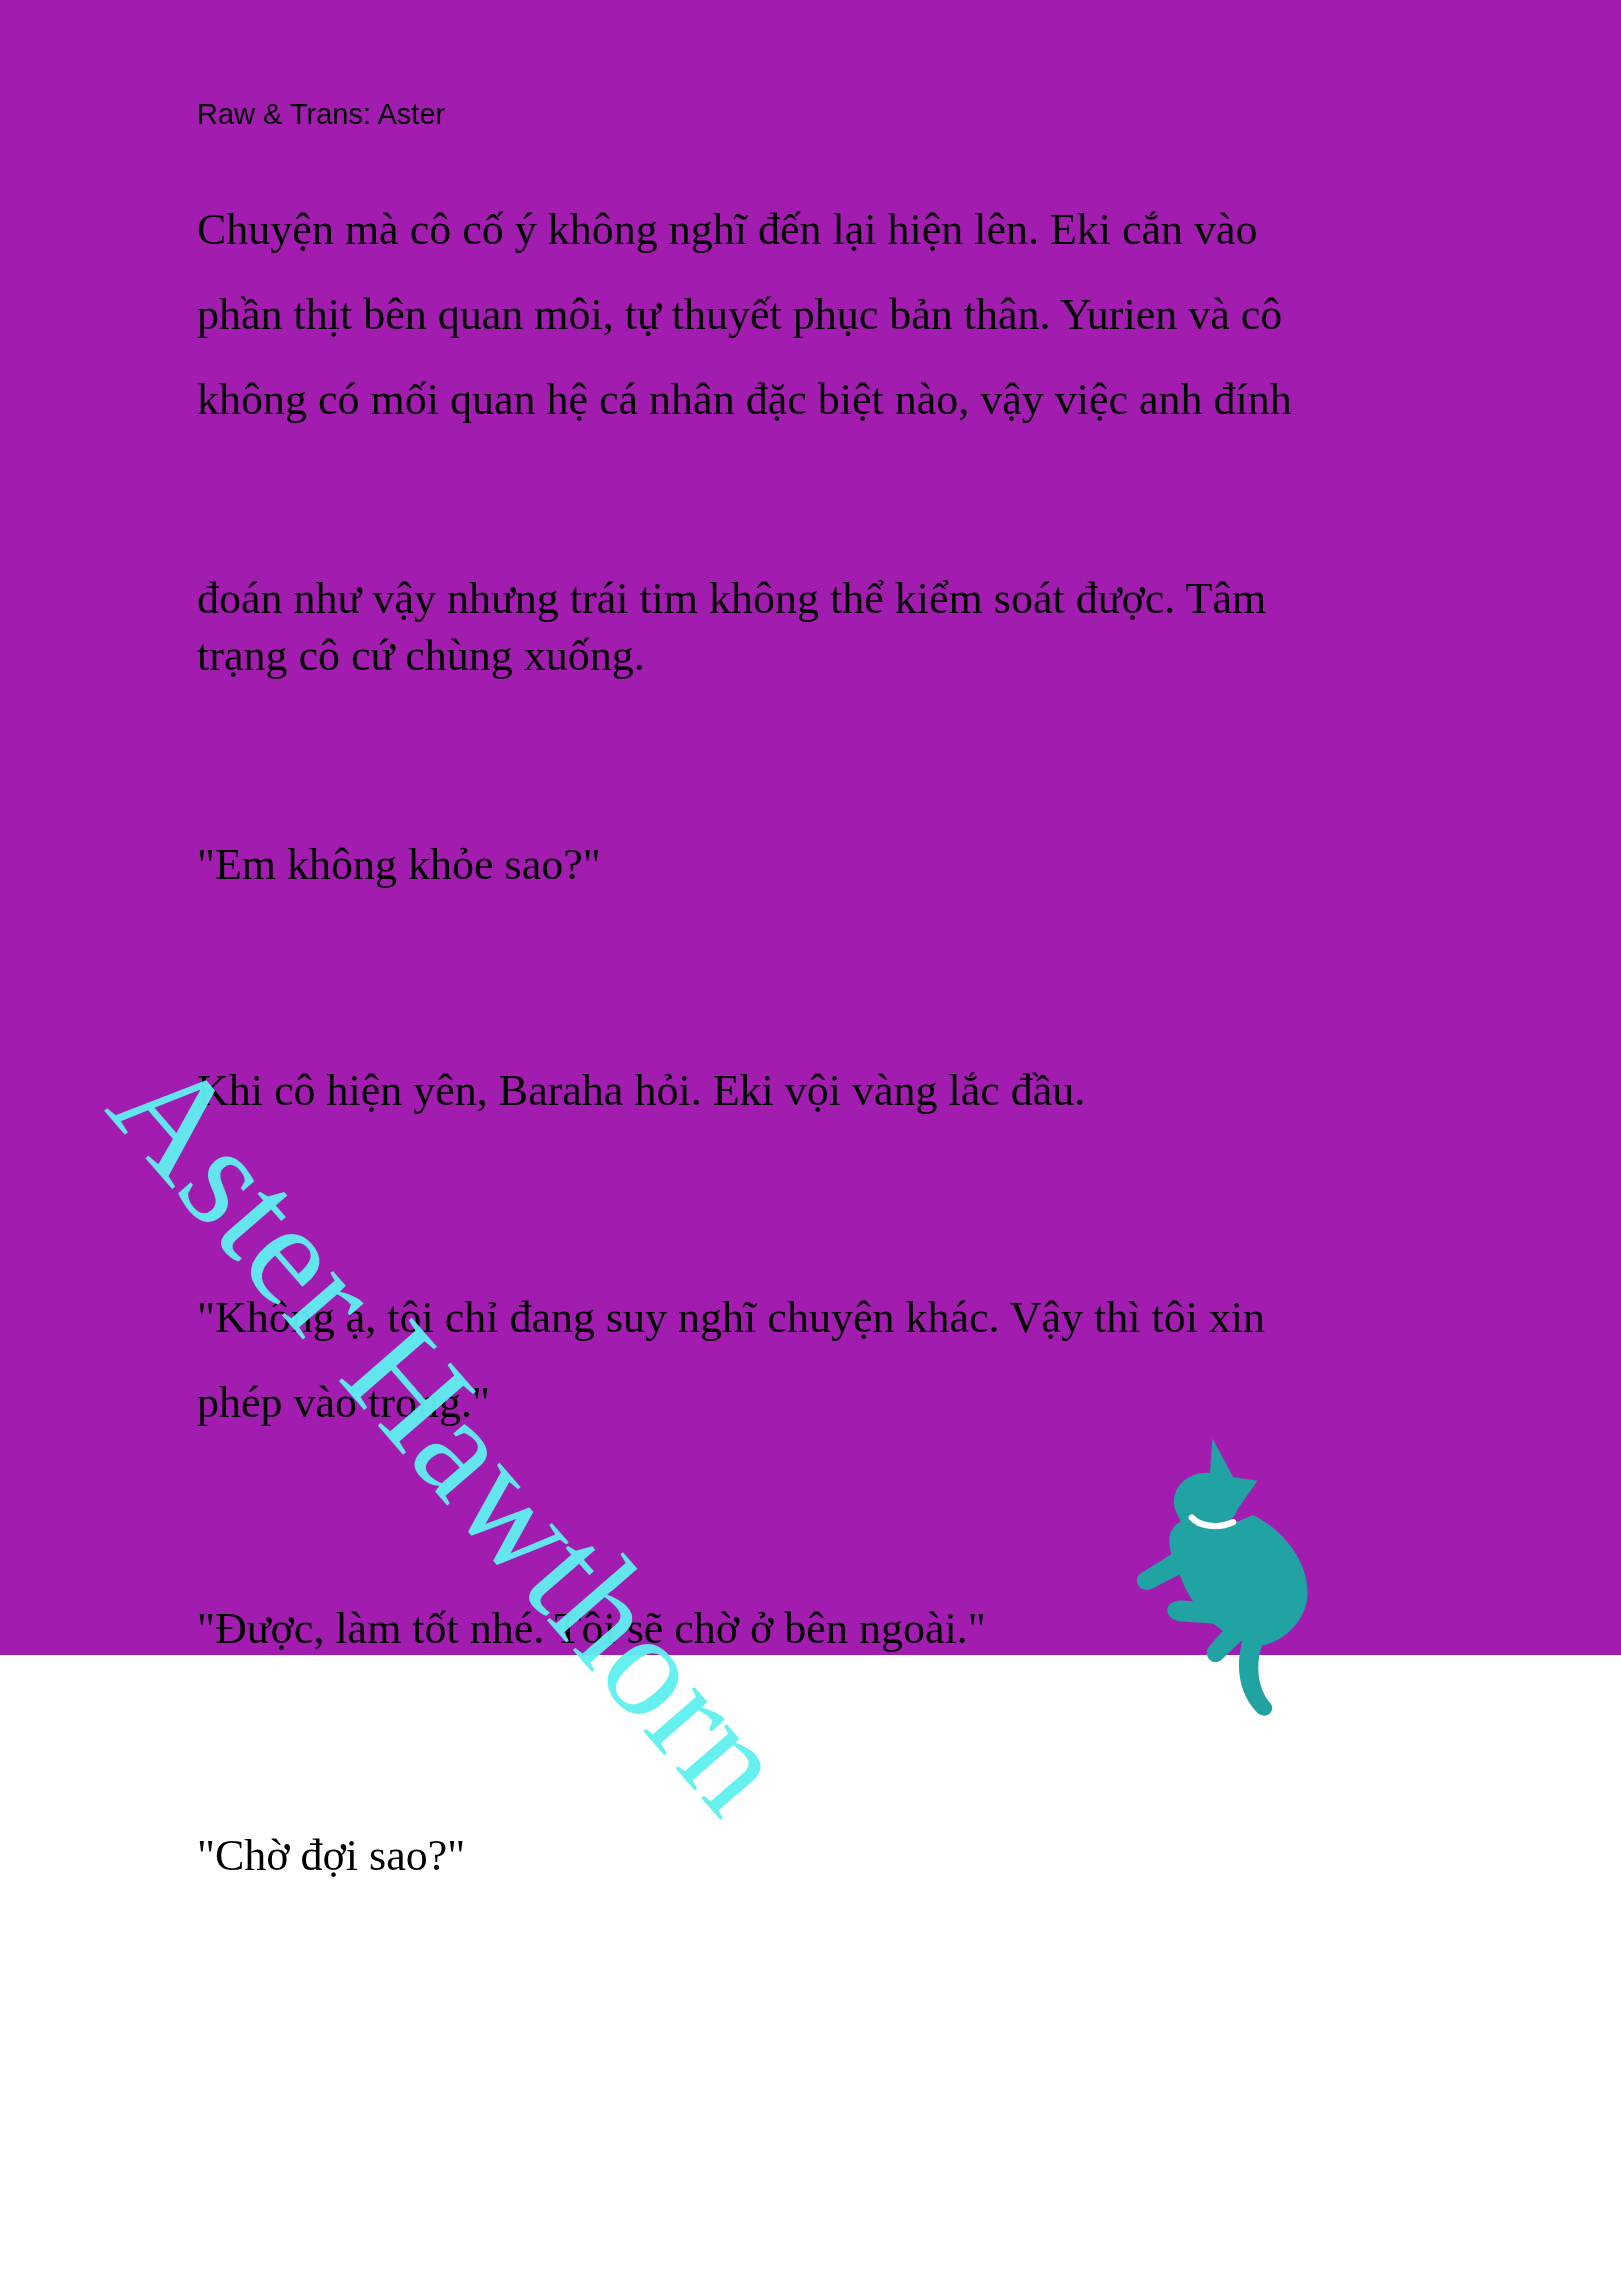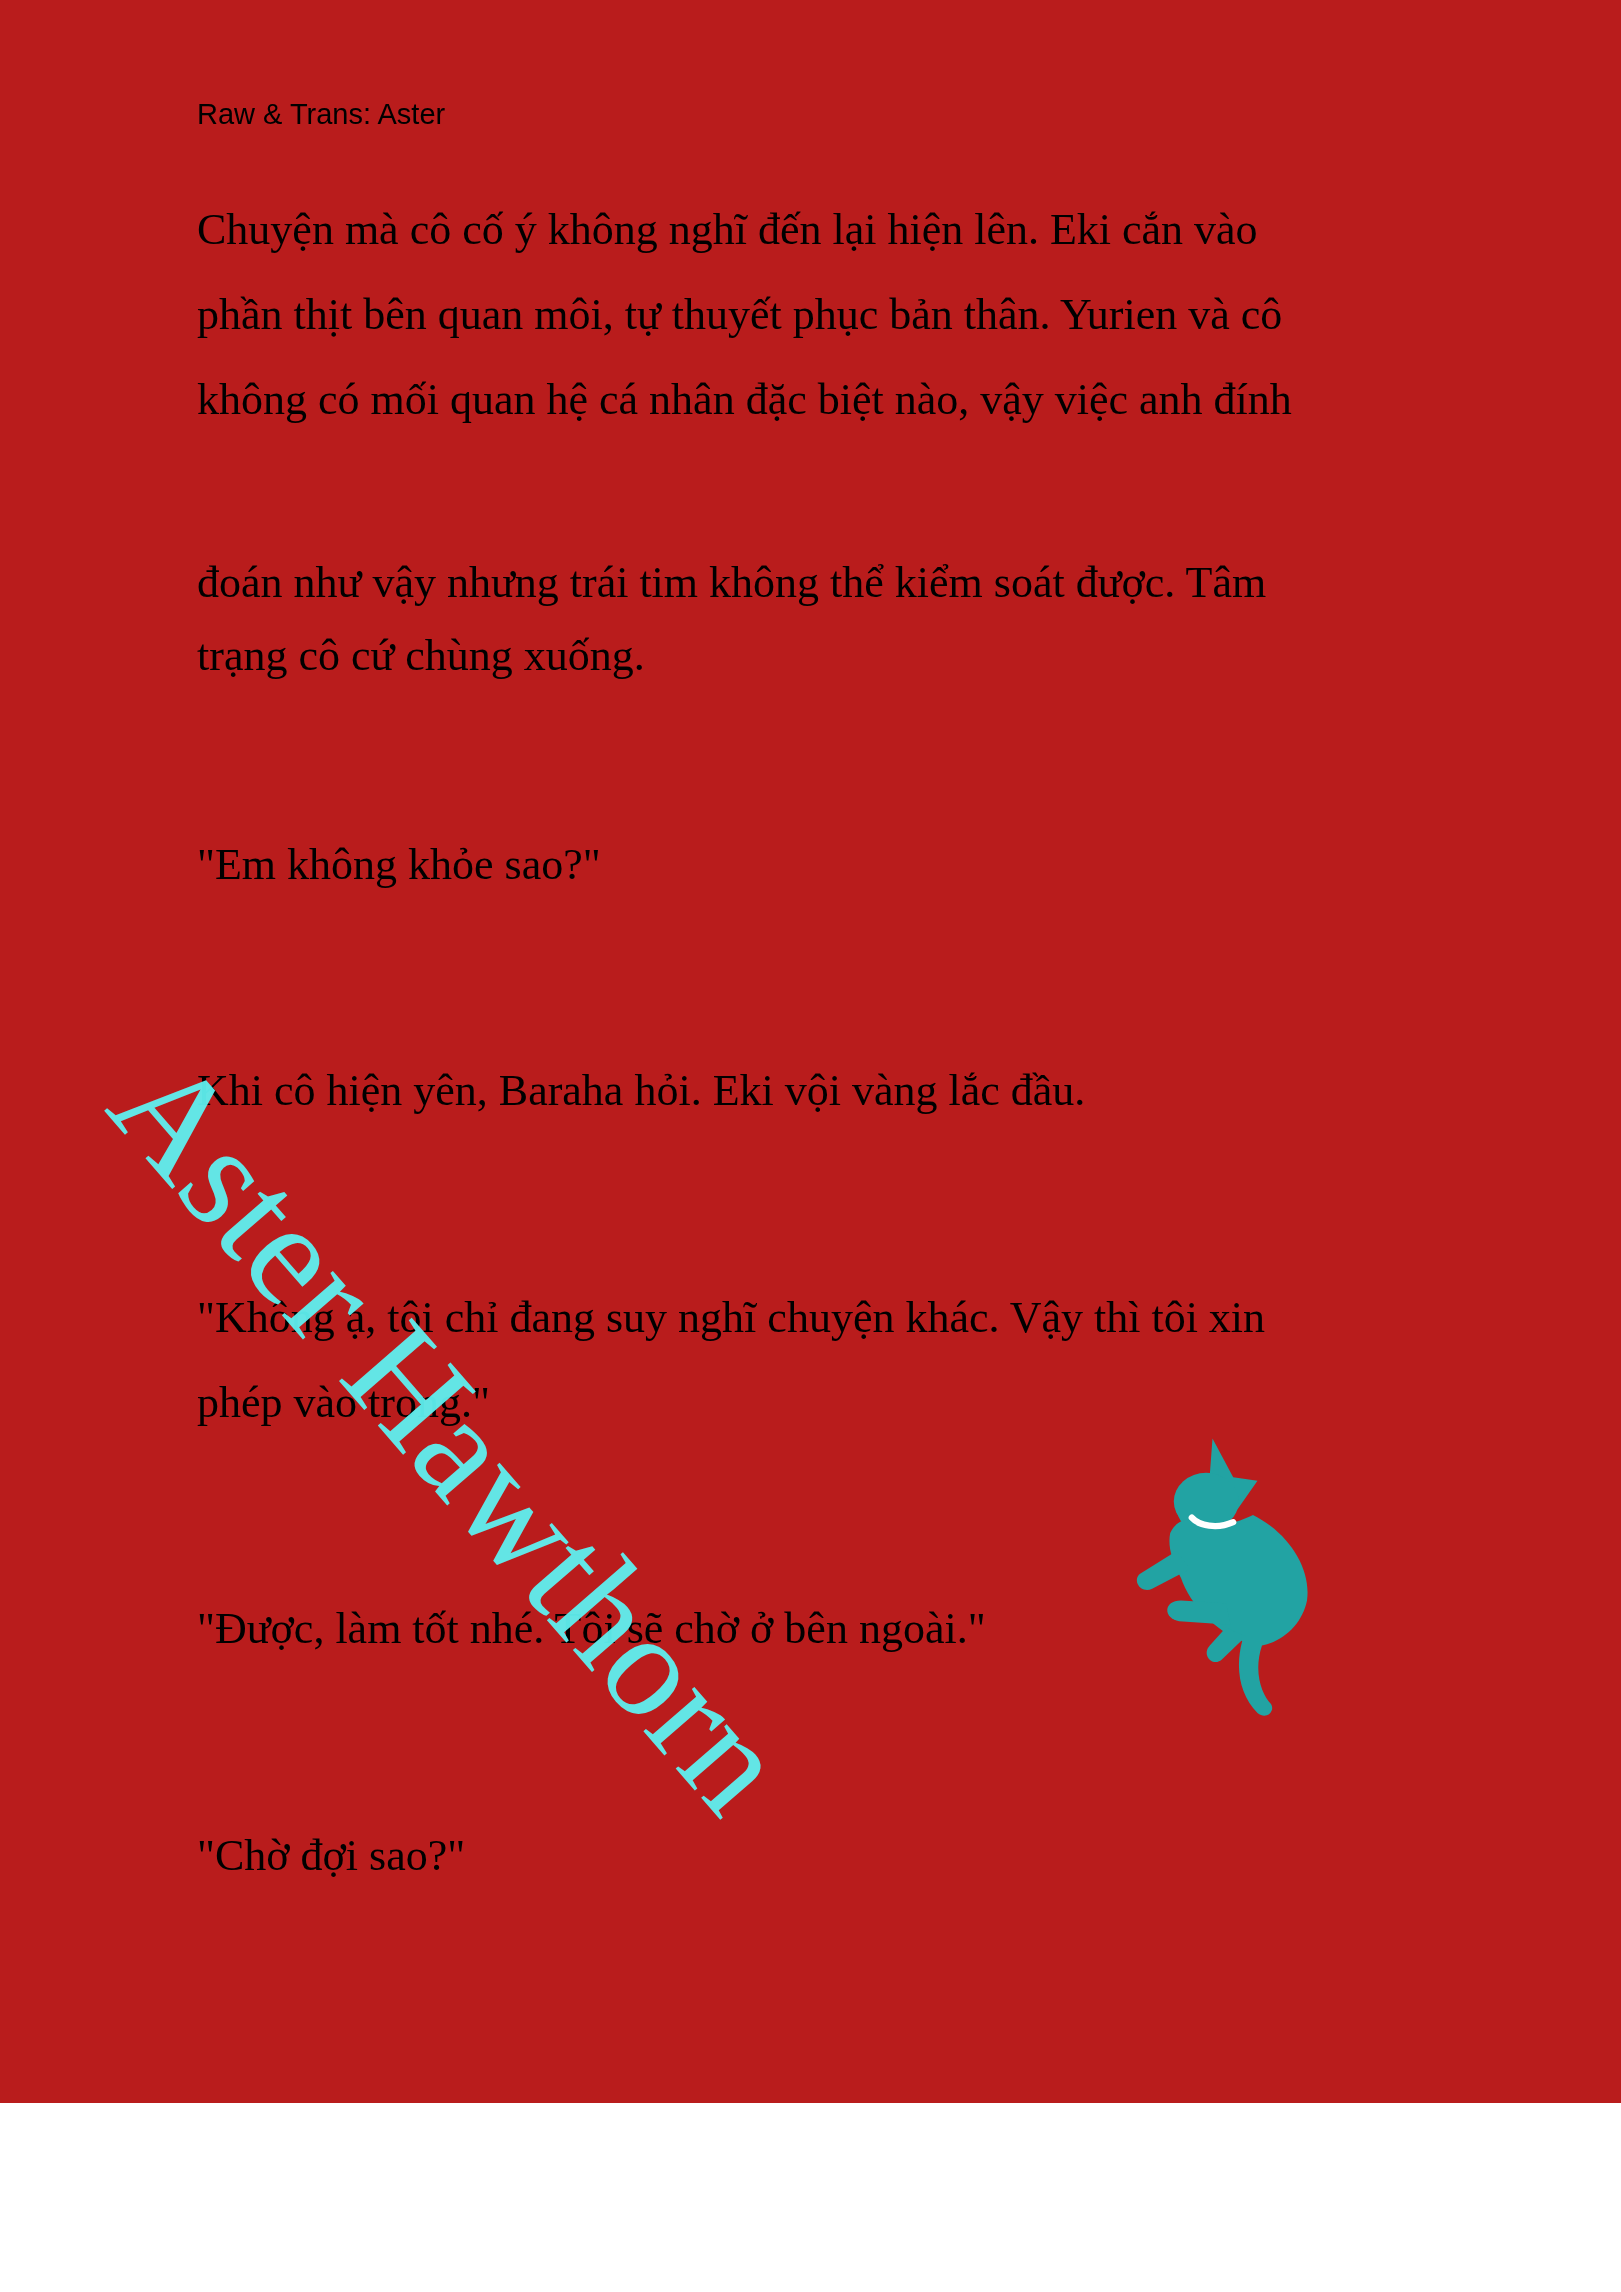--- a/index.html
+++ b/index.html
@@ -1,17 +1,17 @@
 <!DOCTYPE html>
 <html><head>
 <meta charset="utf-8">
 <style>
   html, body { margin: 0; padding: 0; background: #ffffff; }
   body { width: 1621px; height: 2293px; position: relative; overflow: hidden; }
-  .page { position: absolute; left: 0; top: 0; width: 1621px; height: 2103px; background: #b91c1c; }
+  .page { position: absolute; left: 0; top: 0; width: 1621px; height: 1655px; background: #a21caf; }
   .header {
     position: absolute; left: 197px; top: 98px;
     font-family: "Liberation Sans", sans-serif; font-size: 29px; color: #000;
     white-space: nowrap;
   }
   .line {
     position: absolute; left: 197px;
     font-family: Liberation Serif, serif; font-size: 44px; color: #000;
     white-space: nowrap; line-height: 1;
   }
@@ -27,21 +27,21 @@
 </style>
 </head>
 <body>
 
 <div class="page">
   <div class="header">Raw &amp; Trans: Aster</div>
 
   <div class="line" style="top:208px">Chuyện mà cô cố ý không nghĩ đến lại hiện lên. Eki cắn vào</div>
   <div class="line" style="top:293px">phần thịt bên quan môi, tự thuyết phục bản thân. Yurien và cô</div>
   <div class="line" style="top:378px">không có mối quan hệ cá nhân đặc biệt nào, vậy việc anh đính</div>
-  <div class="line" style="top:561px">đoán như vậy nhưng trái tim không thể kiểm soát được. Tâm</div>
+  <div class="line" style="top:577px">đoán như vậy nhưng trái tim không thể kiểm soát được. Tâm</div>
   <div class="line" style="top:634px">trạng cô cứ chùng xuống.</div>
   <div class="line" style="top:843px">"Em không khỏe sao?"</div>
   <div class="line" style="top:1069px">Khi cô hiện yên, Baraha hỏi. Eki vội vàng lắc đầu.</div>
   <div class="line" style="top:1296px">"Không ạ, tôi chỉ đang suy nghĩ chuyện khác. Vậy thì tôi xin</div>
   <div class="line" style="top:1381px">phép vào trong."</div>
   <div class="line" style="top:1607px">"Được, làm tốt nhé. Tôi sẽ chờ ở bên ngoài."</div>
   <div class="line" style="top:1834px">"Chờ đợi sao?"</div>
 
   <div class="watermark">Aster Hawthorn</div>
 

